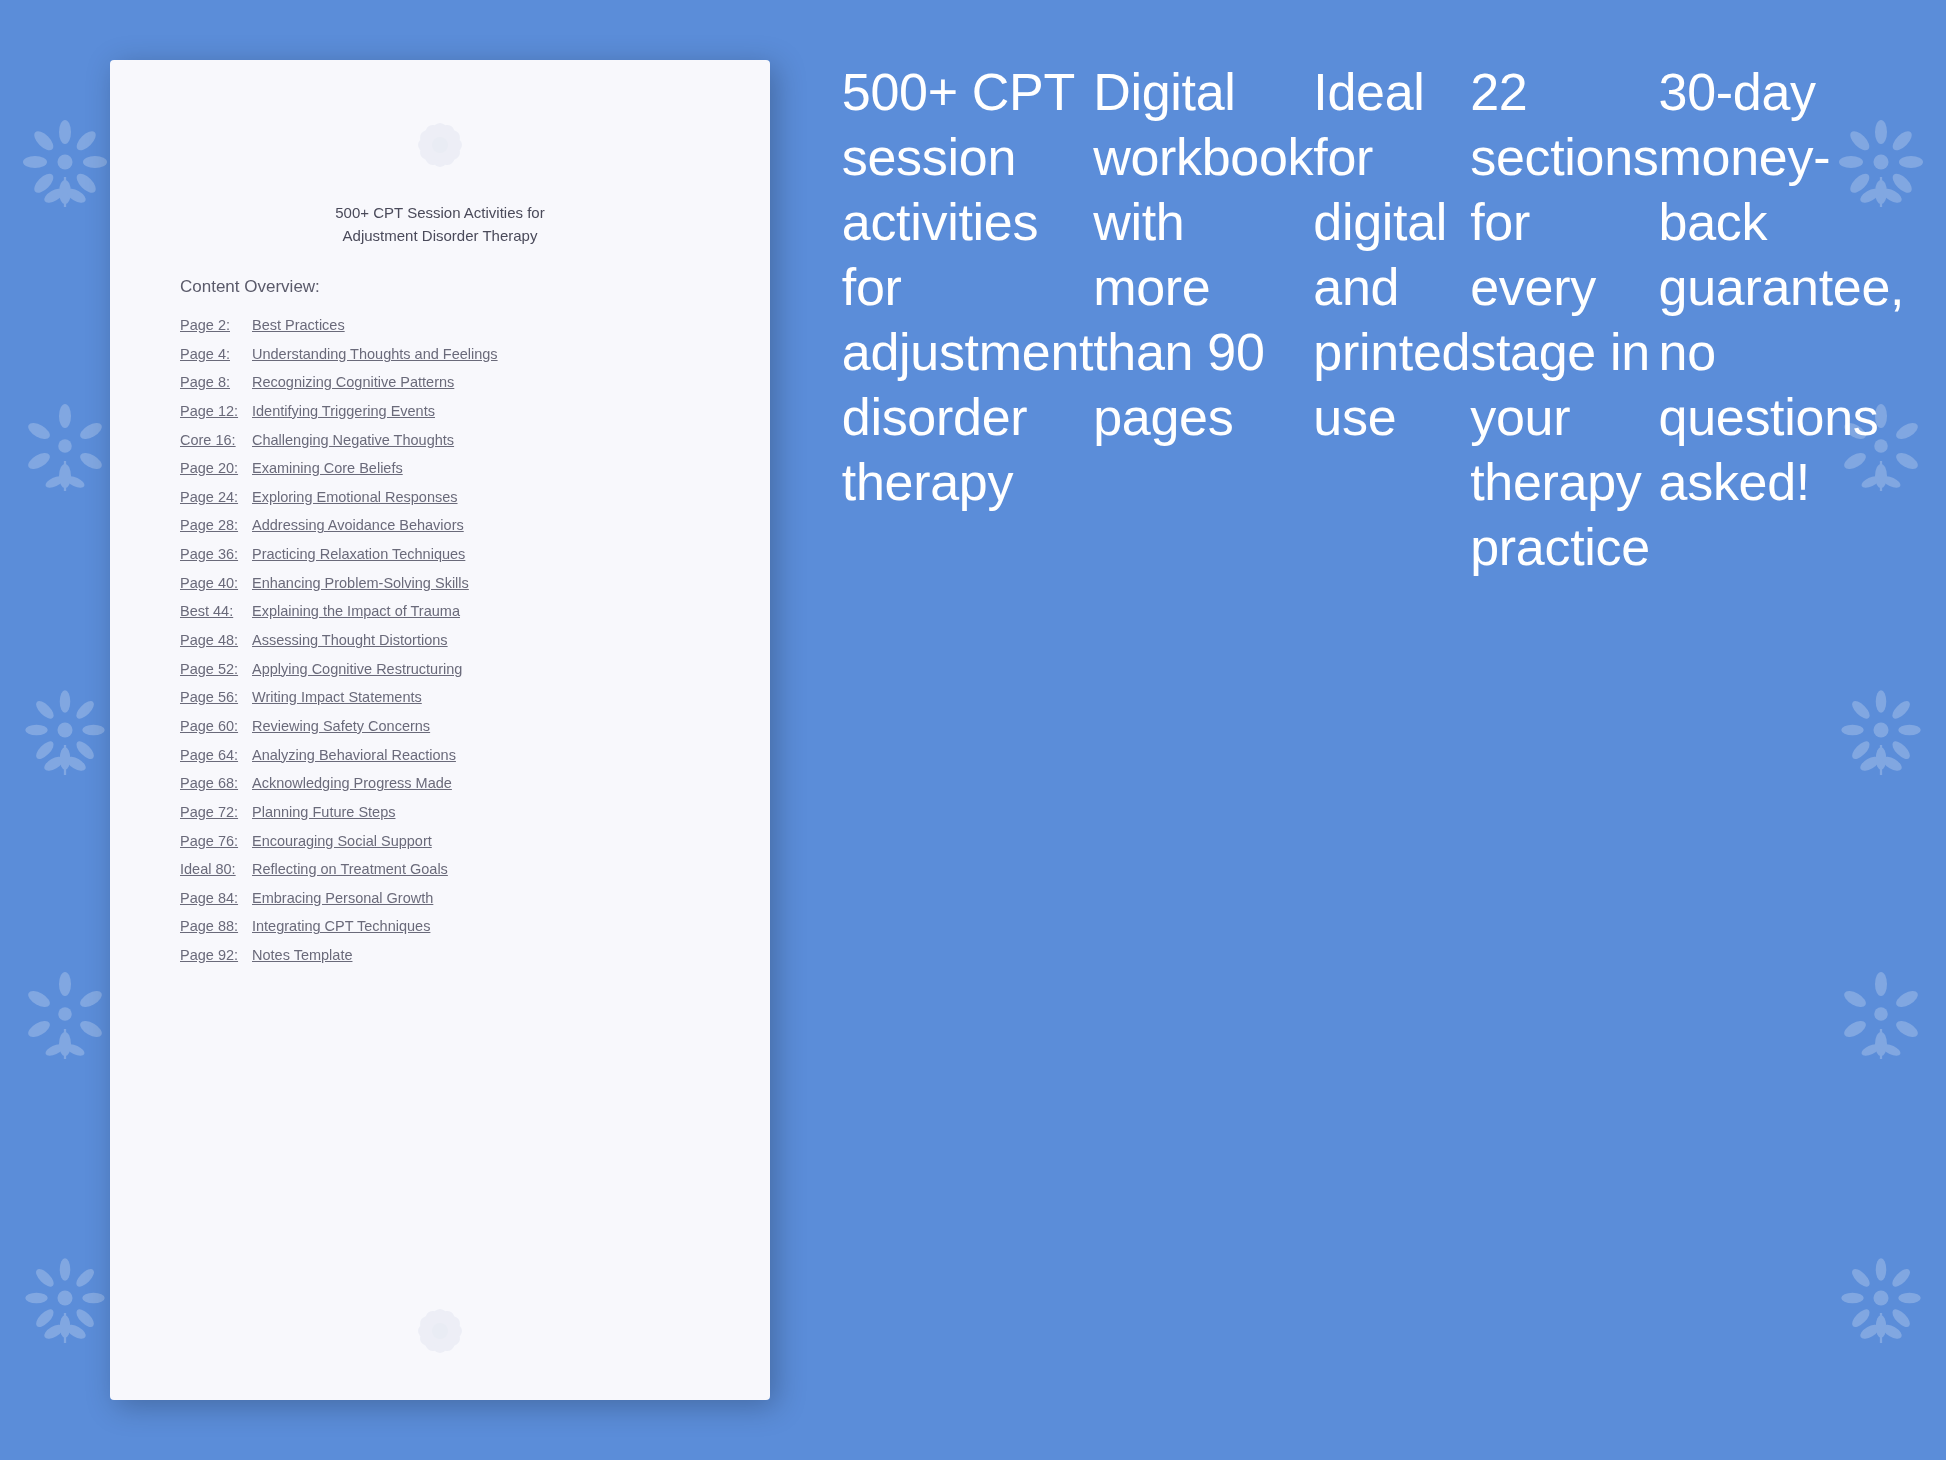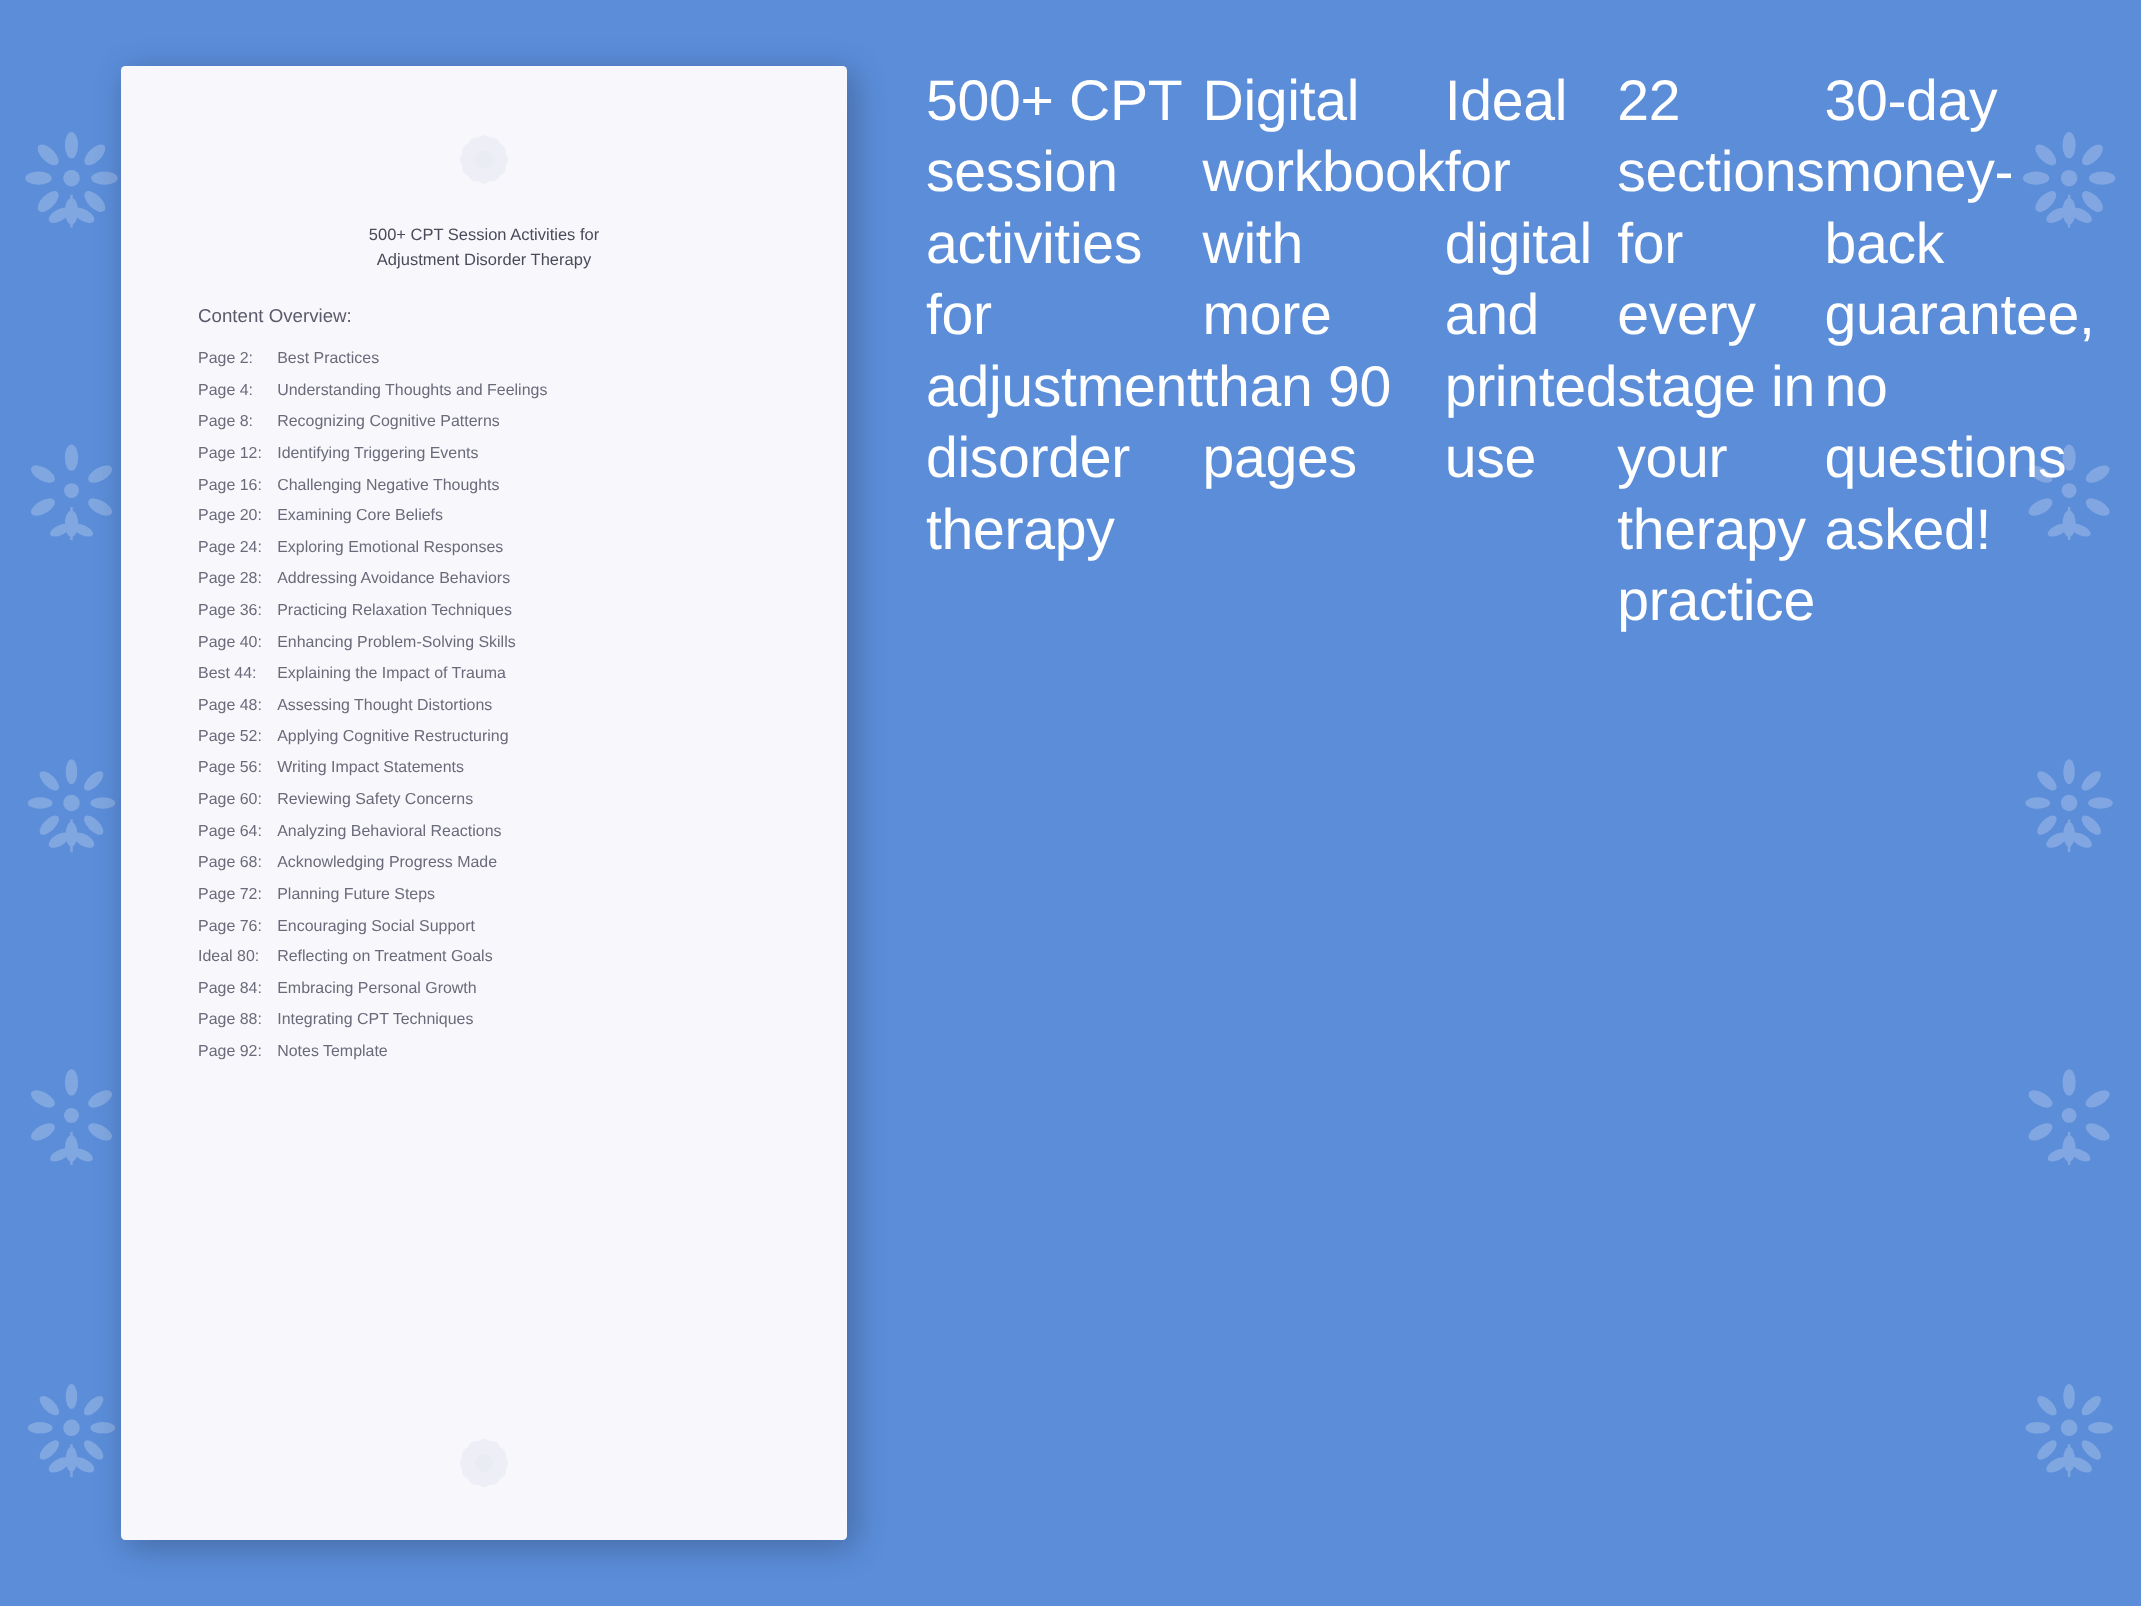--- a/index.html
+++ b/index.html
@@ -102,20 +102,21 @@
       flex-direction: column;
       gap: 4px;
     }
 
     .toc-item {
       font-size: 14.5px;
       color: #6a6a7a;
       line-height: 1.7;
       display: flex;
       align-items: flex-end;
+      text-decoration: underline;
     }
 
     .toc-page {
       min-width: 72px;
       font-size: 14.5px;
       color: #6a6a7a;
       flex-shrink: 0;
     }
 
     .toc-title {
@@ -322,21 +323,21 @@
       </li>
       <li class="toc-item">
         <span class="toc-page">Page  8:</span>
                     <span class="toc-title">Recognizing Cognitive Patterns</span>
       </li>
       <li class="toc-item">
         <span class="toc-page">Page 12:</span>
                     <span class="toc-title">Identifying Triggering Events</span>
       </li>
       <li class="toc-item">
-        <span class="toc-page">Page 16:</span>
+        <span class="toc-page">Core 16:</span>
                     <span class="toc-title">Challenging Negative Thoughts</span>
       </li>
       <li class="toc-item">
         <span class="toc-page">Page 20:</span>
                     <span class="toc-title">Examining Core Beliefs</span>
       </li>
       <li class="toc-item">
         <span class="toc-page">Page 24:</span>
                     <span class="toc-title">Exploring Emotional Responses</span>
       </li>

